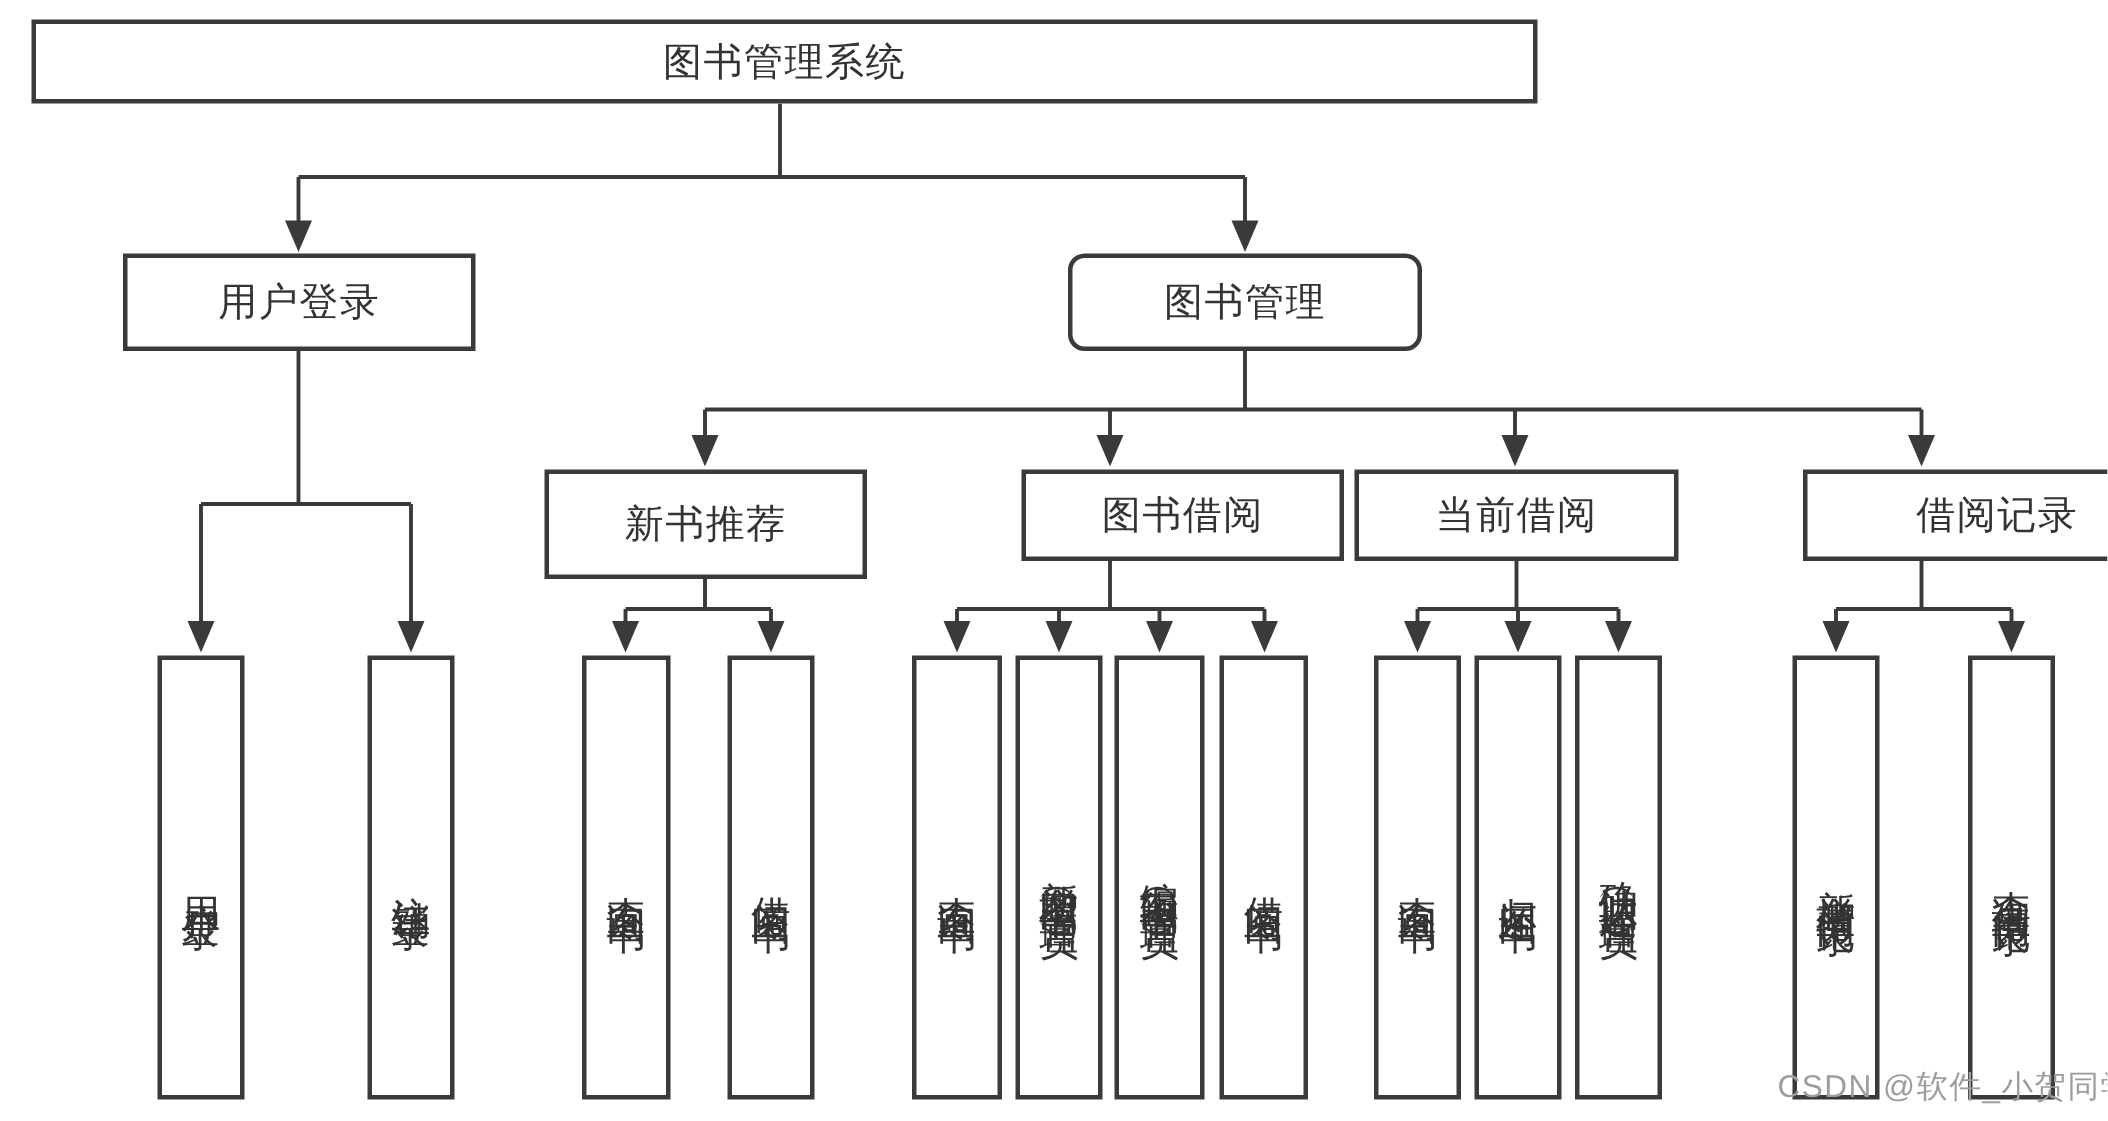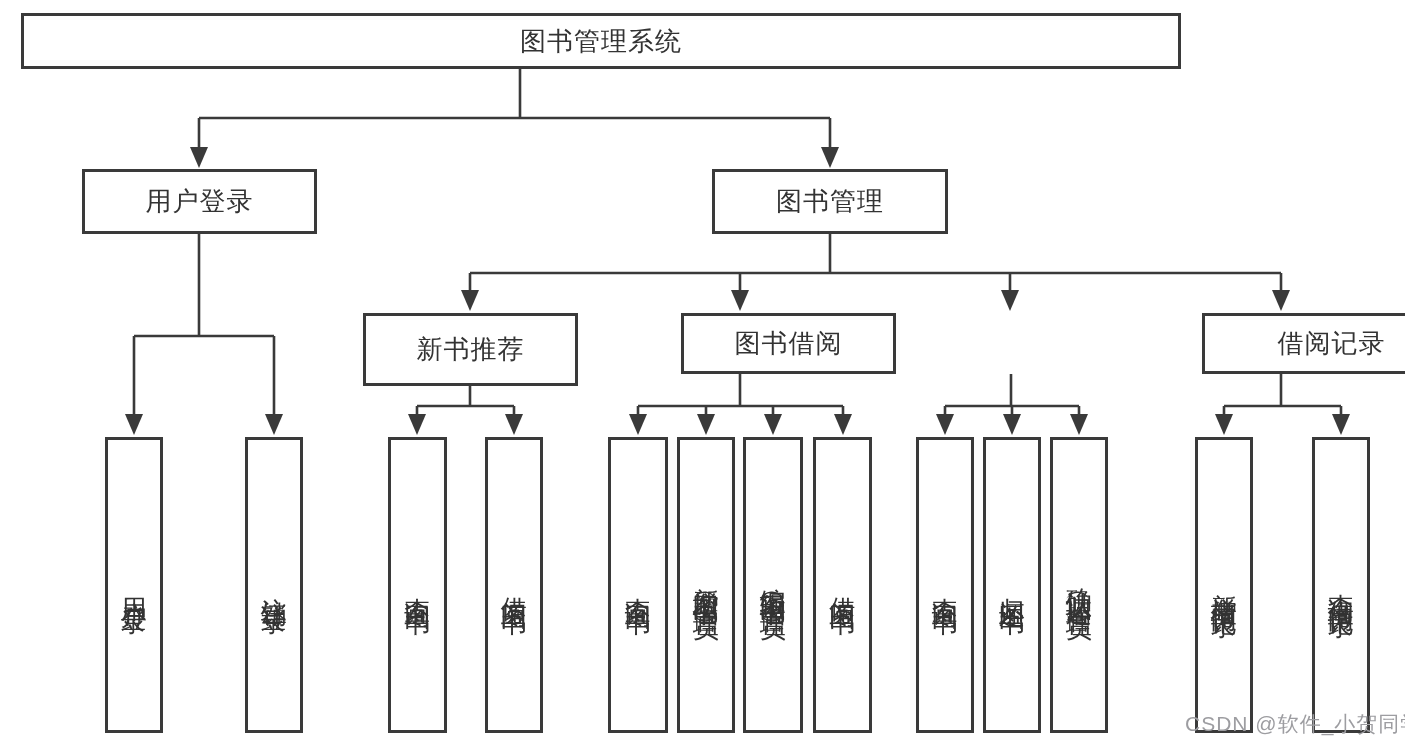--- a/index.html
+++ b/index.html
@@ -91,36 +91,39 @@
     <use class="ah" href="#ah" x="706" y="435"></use>
     <use class="ah" href="#ah" x="773" y="435"></use>
     <use class="ah" href="#ah" x="843" y="435"></use>
     <use class="ah" href="#ah" x="945" y="435"></use>
     <use class="ah" href="#ah" x="1012" y="435"></use>
     <use class="ah" href="#ah" x="1079" y="435"></use>
     <use class="ah" href="#ah" x="1224" y="435"></use>
     <use class="ah" href="#ah" x="1341" y="435"></use>
   </svg>
 
-  <div class="box h" style="left:21px;top:13px;width:1160px;height:56px;">
+  <div class="box h" style="left:21px;top:13px;width:1004px;height:56px;">
     <span class="lbl">图书管理系统</span>
   </div>
 
   <div class="box h" style="left:82px;top:169px;width:235px;height:65px;">
     <span class="lbl">用户登录</span>
   </div>
-  <div class="box h" style="left:712px;top:169px;width:236px;height:65px;">
+  <div class="box h" style="left:712px;top:169px;width:236px;height:65px;border-radius:11px;">
     <span class="lbl">图书管理</span>
   </div>
 
   <div class="box h" style="left:363px;top:313px;width:215px;height:73px;">
     <span class="lbl">新书推荐</span>
   </div>
   <div class="box h" style="left:633px;top:313px;width:215px;height:61px;margin-left:48px;">
     <span class="lbl">图书借阅</span>
+  </div>
+  <div class="box h" style="left:903px;top:313px;width:216px;height:61px;">
+    <span class="lbl">当前借阅</span>
   </div>
   <div class="box h" style="left:1202px;top:313px;width:259px;height:61px;">
     <span class="lbl">借阅记录</span>
   </div>
 
   <div class="box v" style="left:105px;top:437px;width:58px;height:296px;">
     <span class="lbl">用户登录</span>
   </div>
   <div class="box v" style="left:245px;top:437px;width:58px;height:296px;">
     <span class="lbl">注销登录</span>

